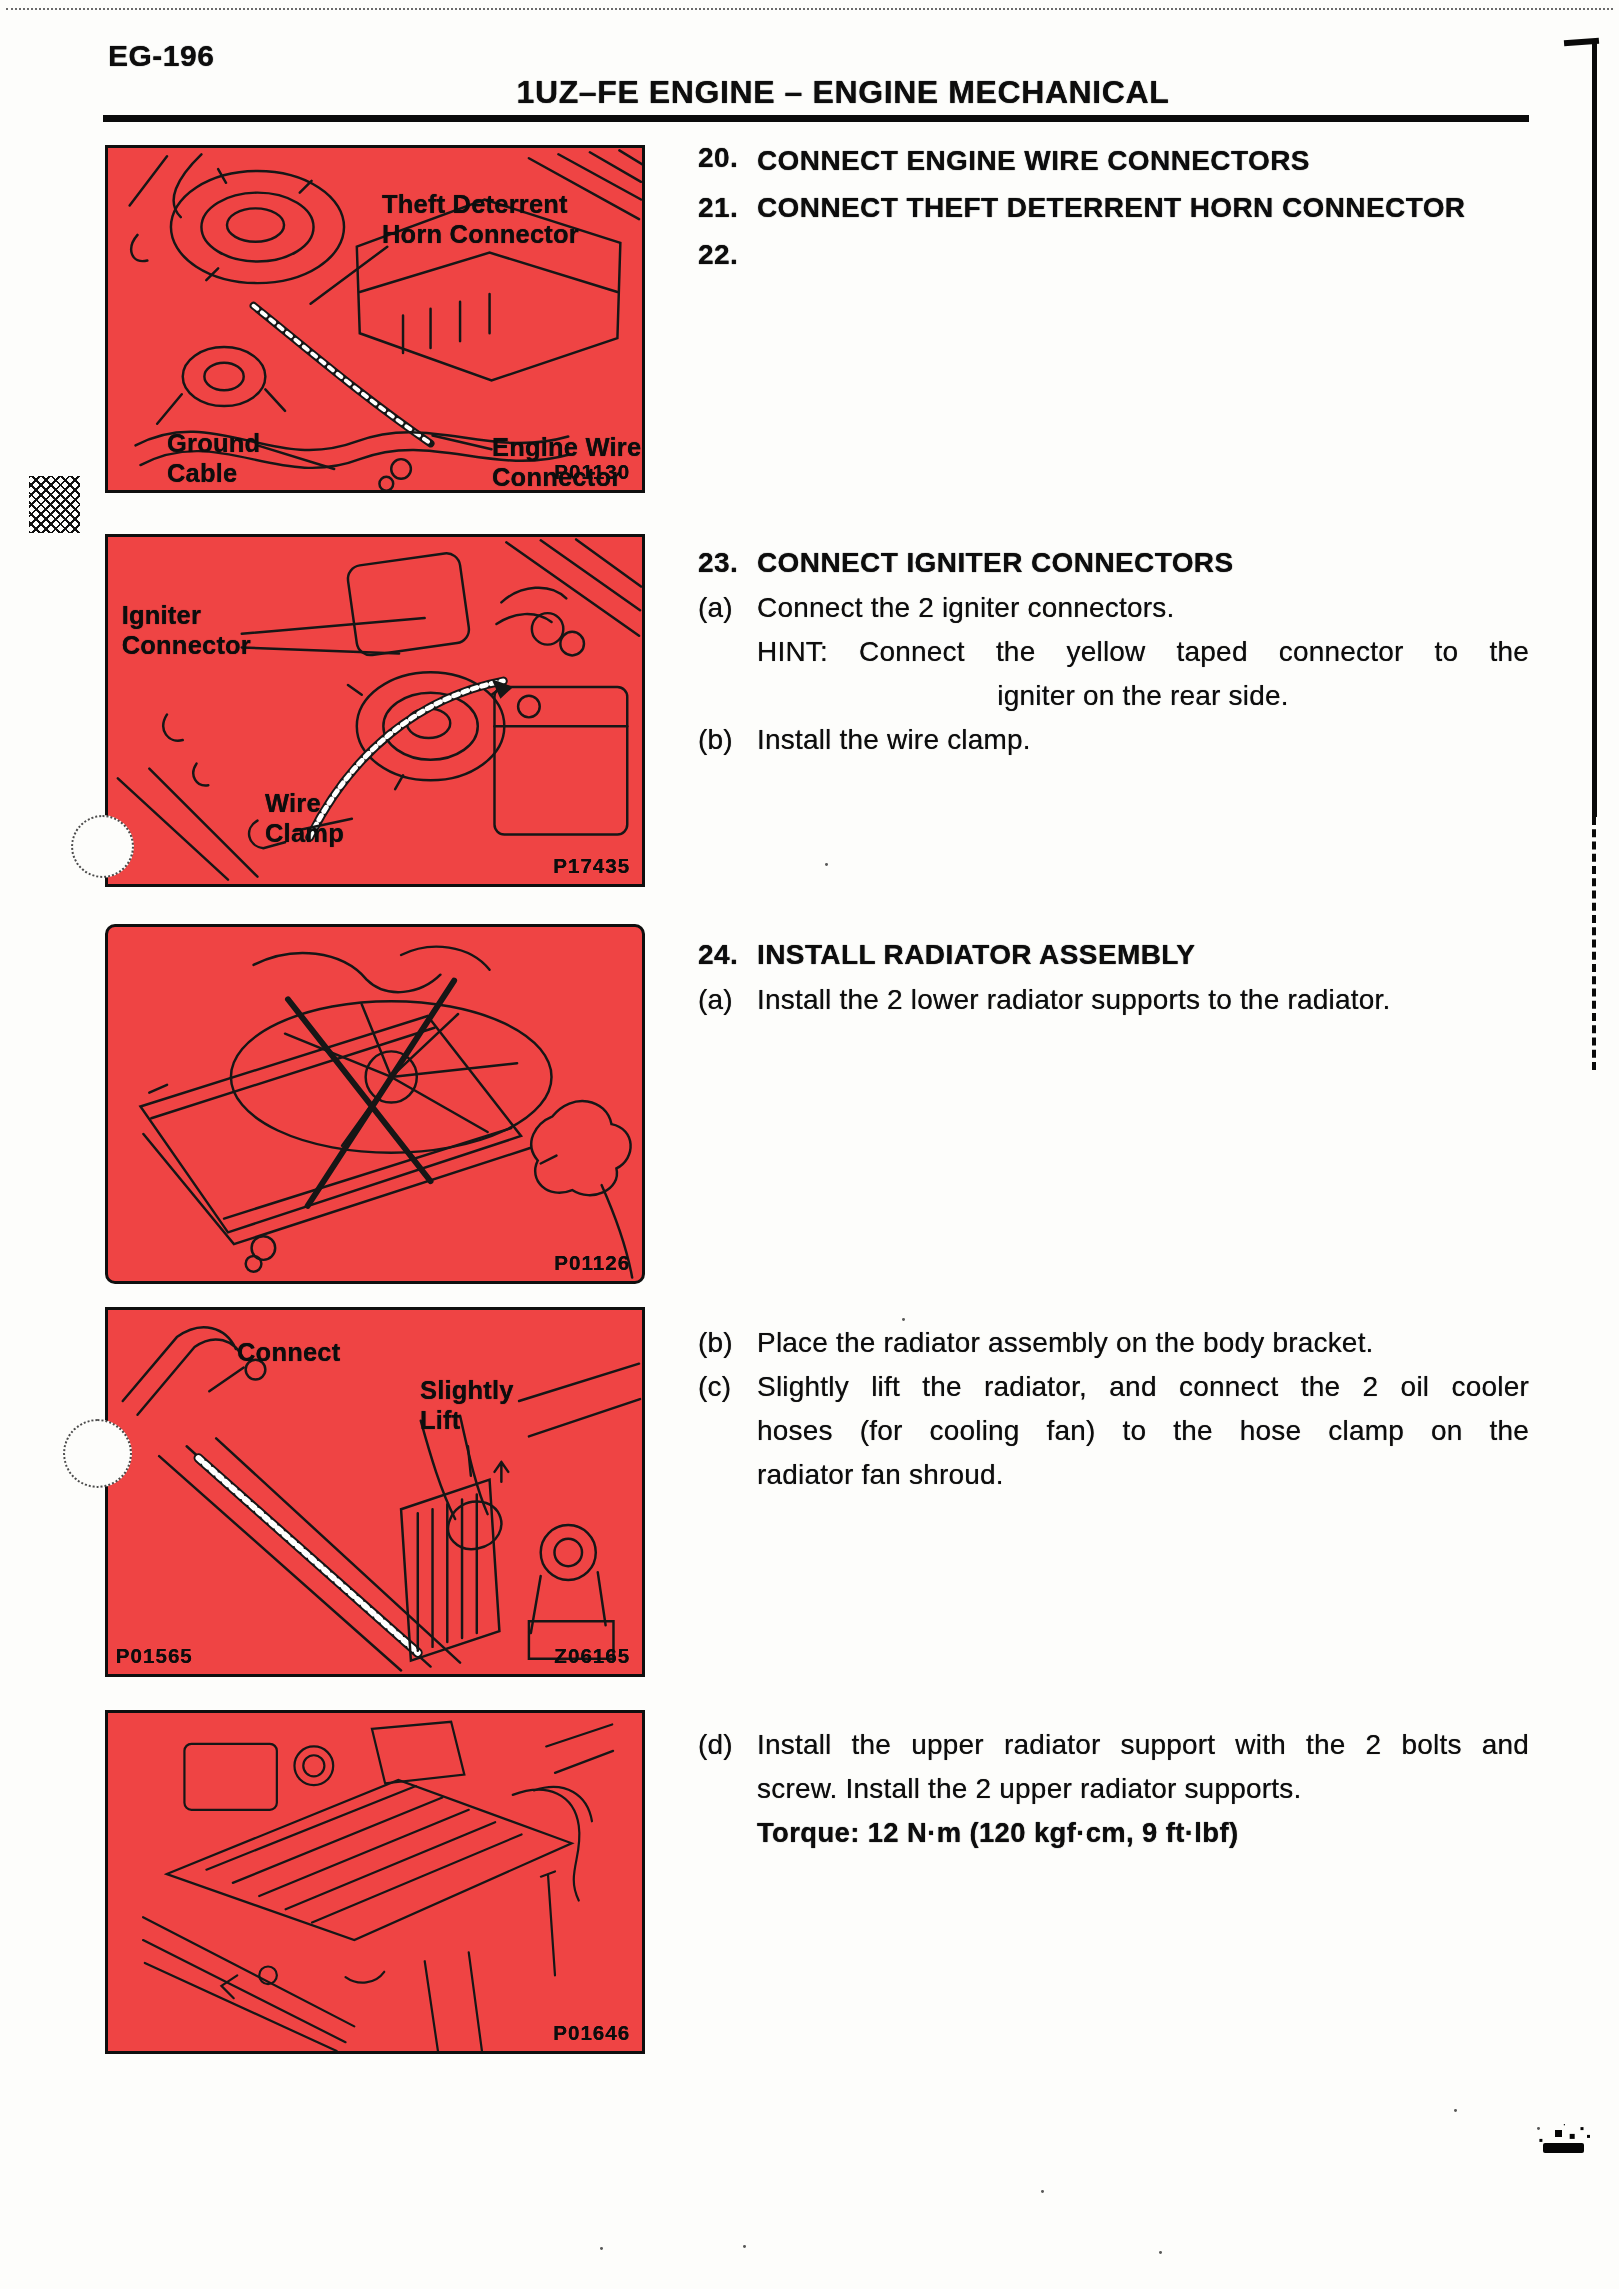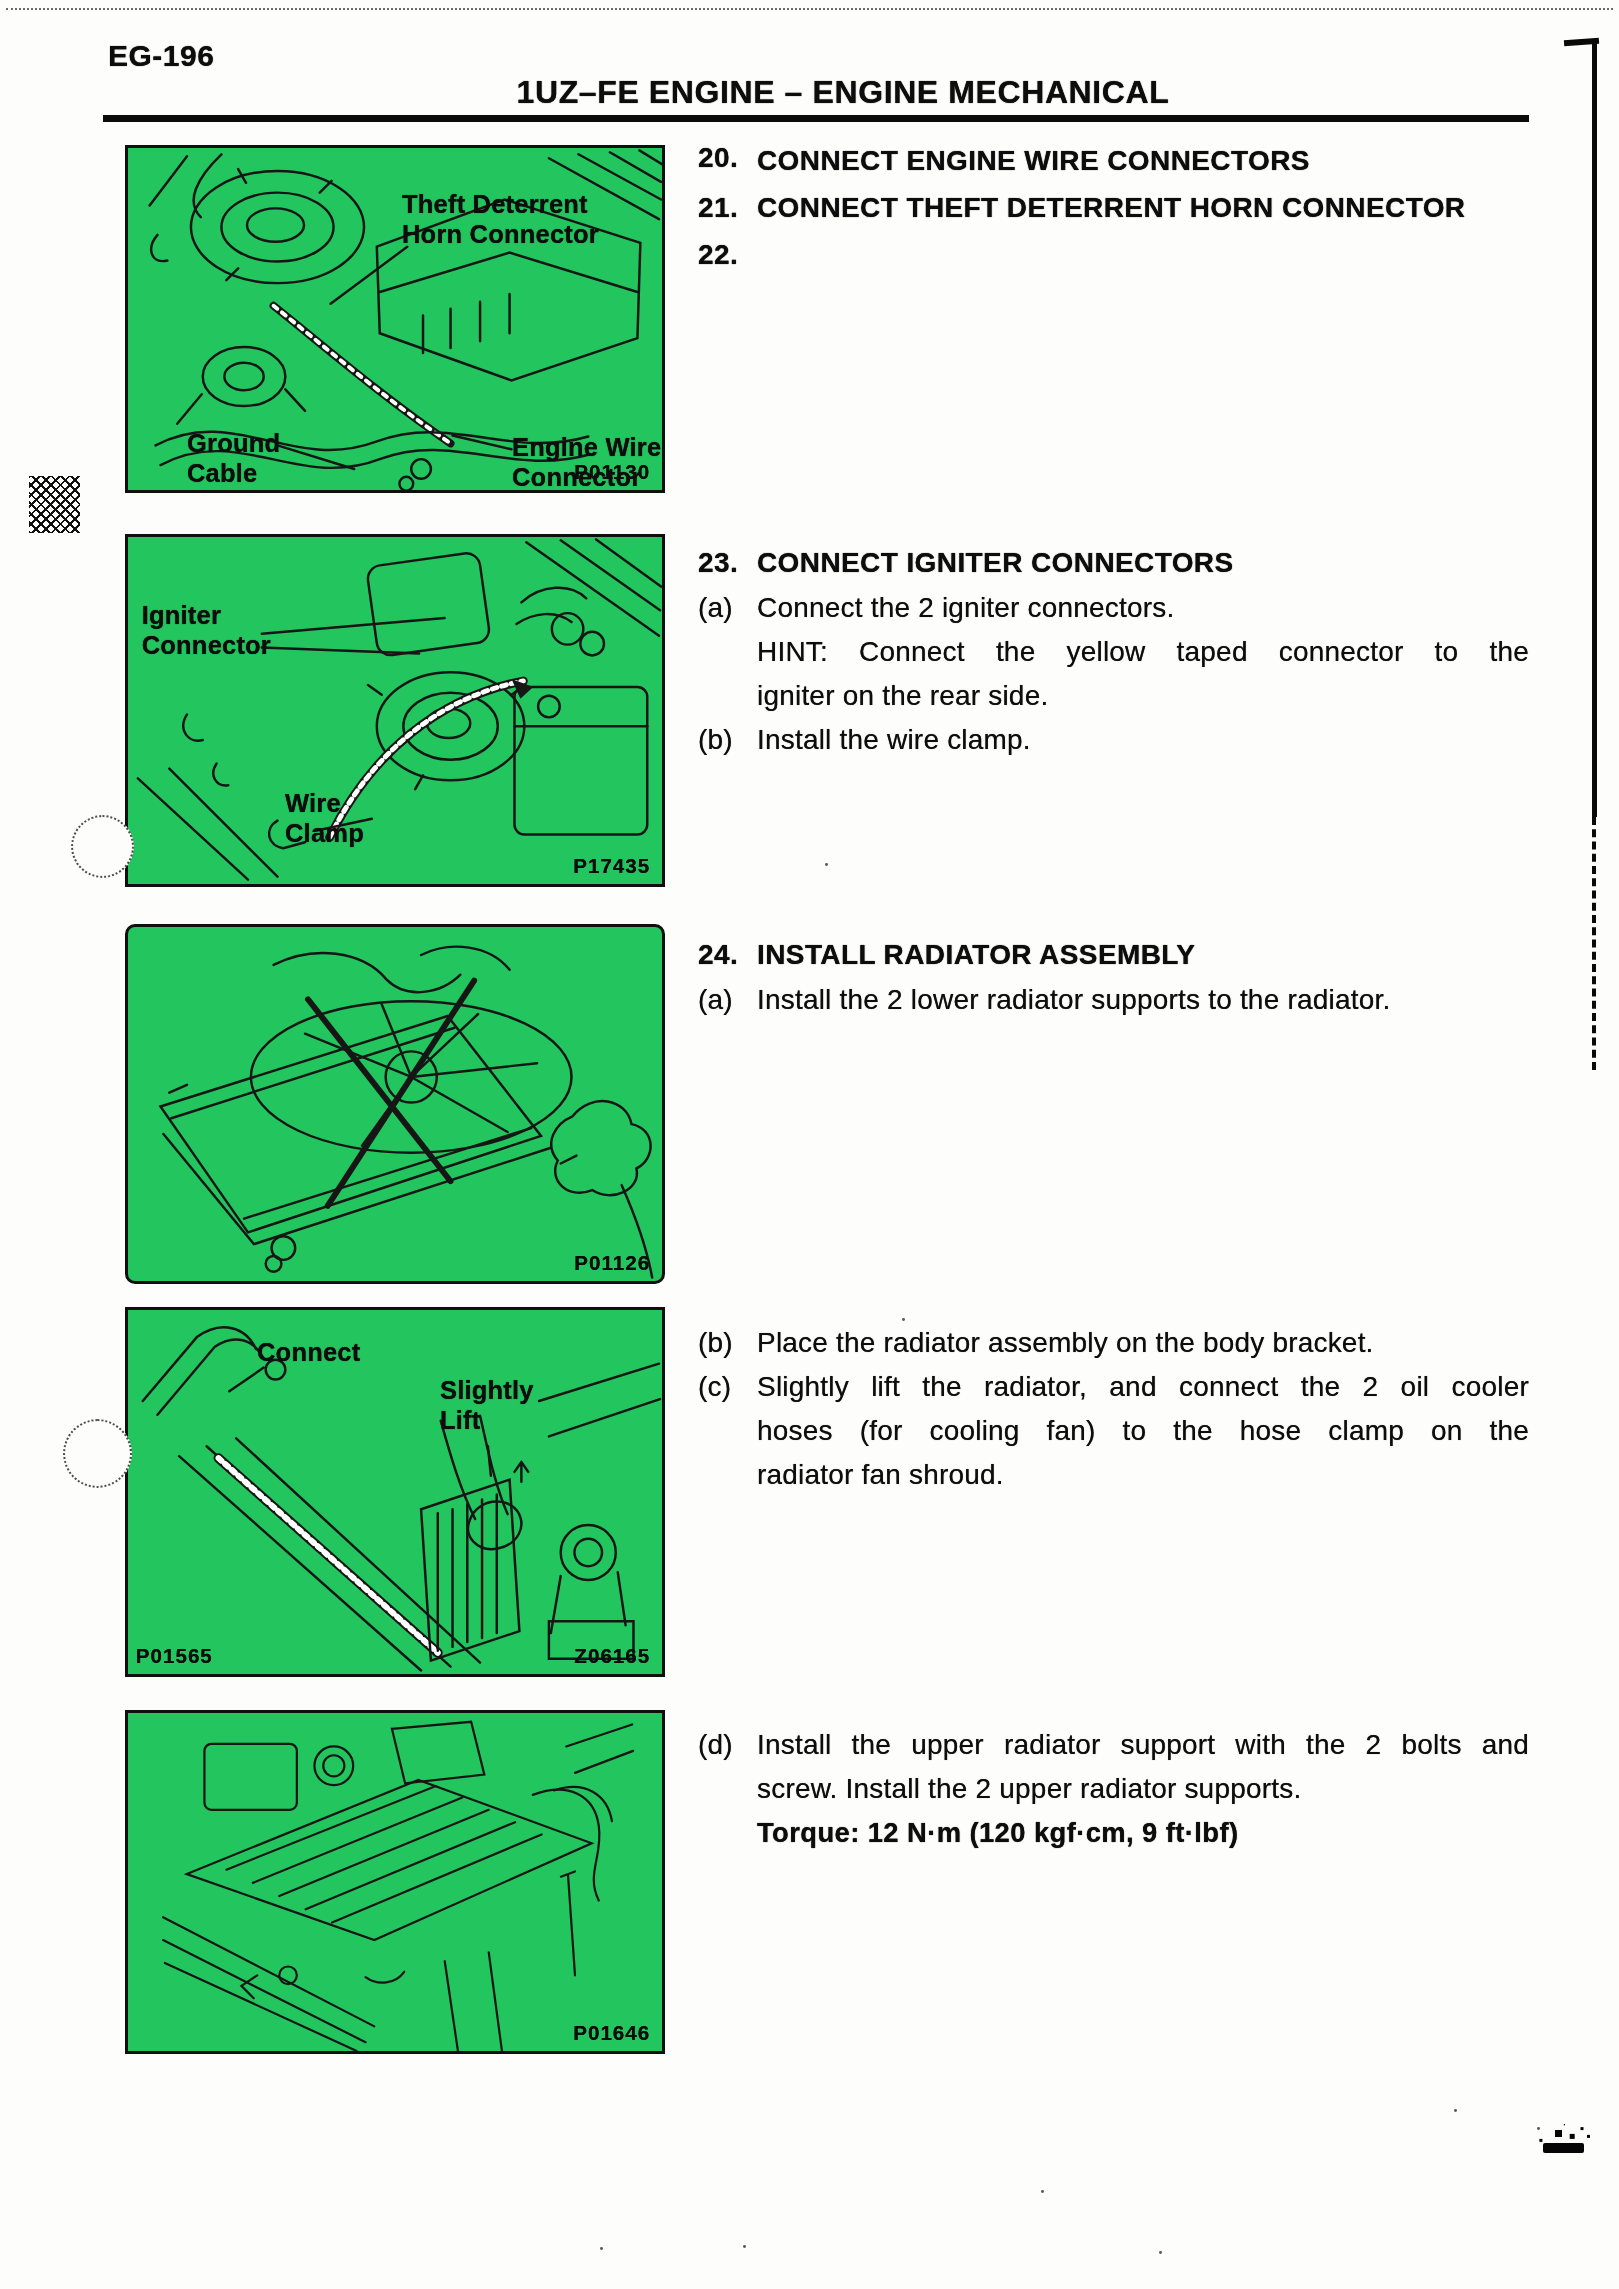--- a/index.html
+++ b/index.html
@@ -19,21 +19,21 @@
   .smudge{position:absolute;left:1543px;top:2143px;width:41px;height:9.8px;background:#050505;border-radius:2px;}
   .smudge::before{content:"";position:absolute;left:11.8px;top:-12.7px;width:6.9px;height:6.9px;background:#050505;
       box-shadow:13.7px 2.9px 0 -1px #050505,23.5px -4.9px 0 -2px #050505,30px 2.9px 0 -2px #050505,-17.6px 6.9px 0 -2px #050505,5.9px -8.8px 0 -2.9px #050505;}
   .noise{position:absolute;width:2.9px;height:2.9px;background:#303030;border-radius:50%;opacity:.8;}
   
   .pageno{position:absolute;left:108px;top:39px;font-size:30px;font-weight:700;letter-spacing:0.5px;text-shadow:0 0 1px #111;}
   .ptitle{position:absolute;left:441px;top:74px;width:804px;text-align:center;font-size:32px;font-weight:700;
           letter-spacing:0.6px;text-shadow:0 0 1px #111;}
   .hrule{position:absolute;left:103px;top:115px;width:1426px;height:6.9px;background:#0b0b0b;}
   
-  .fig{position:absolute;box-sizing:border-box;border:3.9px solid #0f0f0f;background:#22c55e;margin-left:20px;}
+  .fig{position:absolute;box-sizing:border-box;border:3.9px solid #0f0f0f;background:#ef4444;}
   #fig1{left:105px;top:145px;width:540px;height:348px;}
   #fig2{left:105px;top:534px;width:540px;height:353px;}
   #fig3{left:105px;top:924px;width:540px;height:360px;border-radius:10px;}
   #fig4{left:105px;top:1307px;width:540px;height:370px;}
   #fig5{left:105px;top:1710px;width:540px;height:344px;}
   .fig svg{position:absolute;left:0;top:0;width:100%;height:100%;}
   .fig-label{position:absolute;font-weight:700;font-size:25.5px;line-height:30px;white-space:pre-line;
              letter-spacing:0.2px;text-shadow:0 0 0.8px #111;}
   .fig-code{position:absolute;font-weight:700;font-size:20.6px;letter-spacing:1px;text-shadow:0 0 0.6px #111;}
   
@@ -204,21 +204,21 @@
   <div class="t b numcol" style="top:190px;">21.</div>
   <div class="t b txtcol" style="top:190px;">CONNECT THEFT DETERRENT HORN CONNECTOR</div>
 
   <div class="t b numcol" style="top:237px;">22.</div>
 
   <div class="t b numcol" style="top:545px;">23.</div>
   <div class="t b txtcol" style="top:545px;">CONNECT IGNITER CONNECTORS</div>
   <div class="t numcol" style="top:590px;">(a)</div>
   <div class="t txtcol" style="top:590px;">Connect the 2 igniter connectors.</div>
   <div class="t txtcol just" style="top:634px;">HINT: Connect the yellow taped connector to the</div>
-  <div class="t txtcol" style="top:678px;">igniter on the rear side.</div>
+  <div class="t txtcol" style="top:678px;text-align:center;">igniter on the rear side.</div>
   <div class="t numcol" style="top:722px;">(b)</div>
   <div class="t txtcol" style="top:722px;">Install the wire clamp.</div>
 
   <div class="t b numcol" style="top:937px;">24.</div>
   <div class="t b txtcol" style="top:937px;">INSTALL RADIATOR ASSEMBLY</div>
   <div class="t numcol" style="top:982px;">(a)</div>
   <div class="t txtcol" style="top:982px;">Install the 2 lower radiator supports to the radiator.</div>
 
   <div class="t numcol" style="top:1325px;">(b)</div>
   <div class="t txtcol" style="top:1325px;">Place the radiator assembly on the body bracket.</div>

